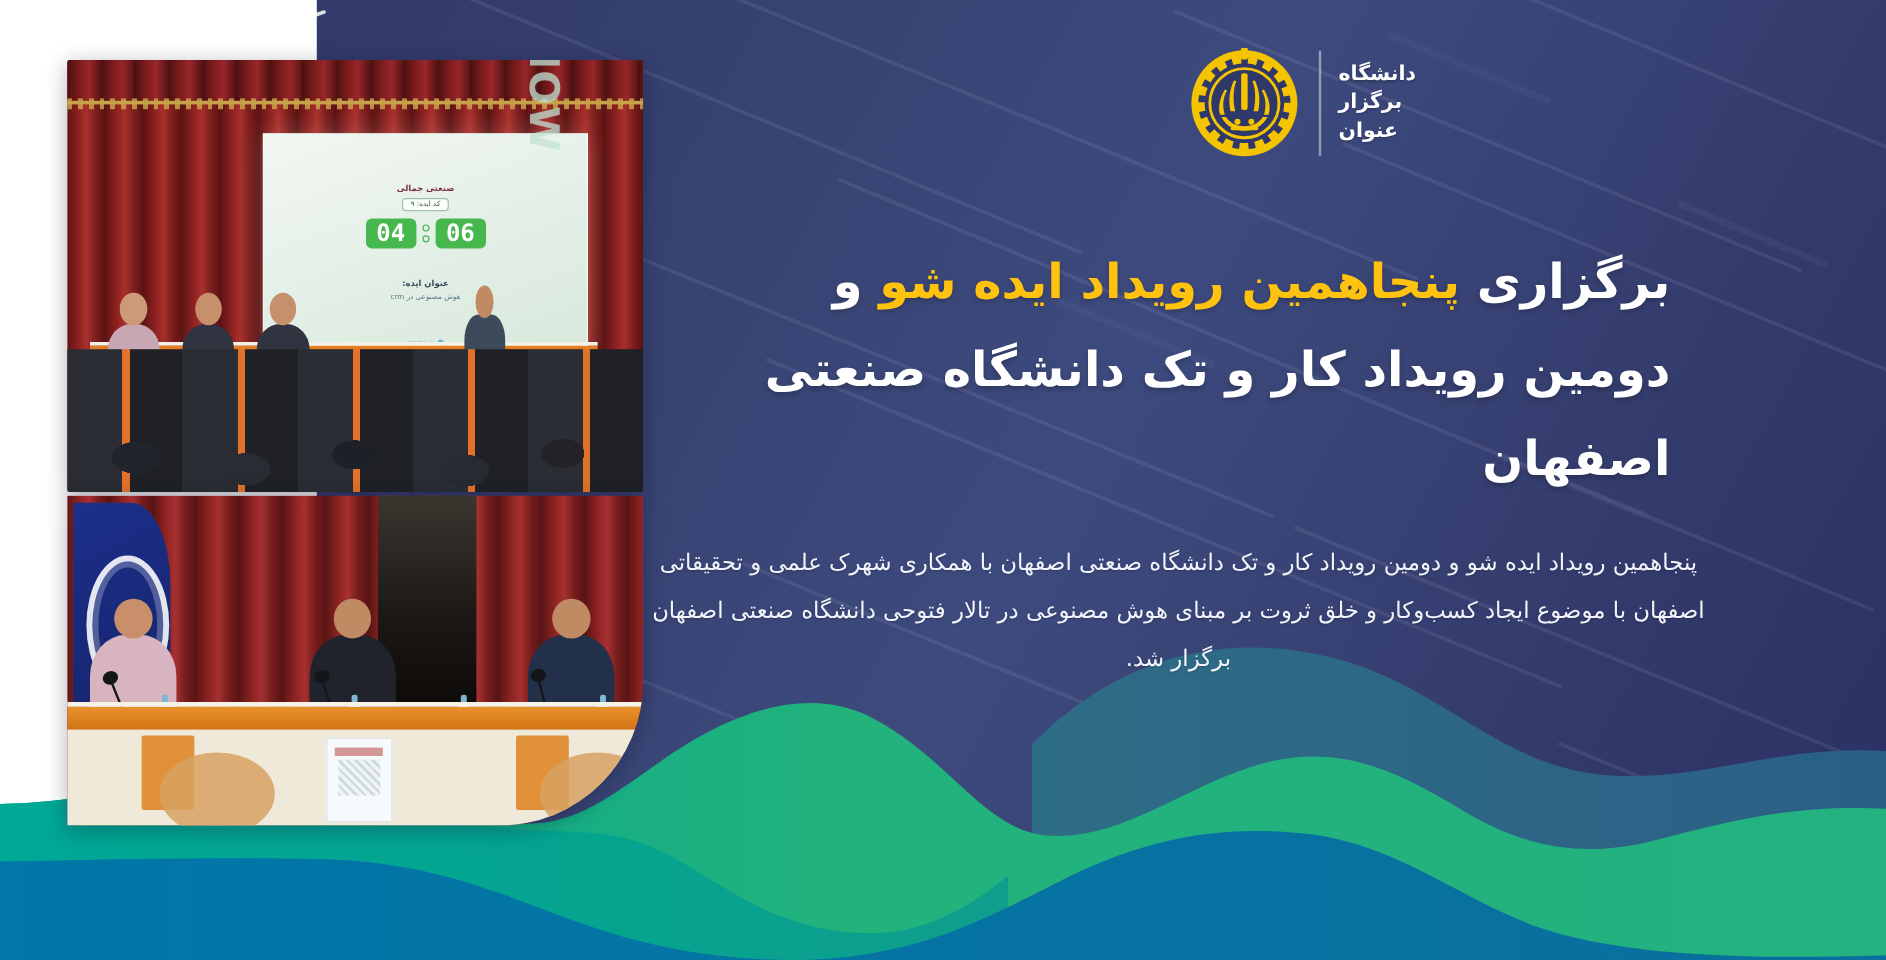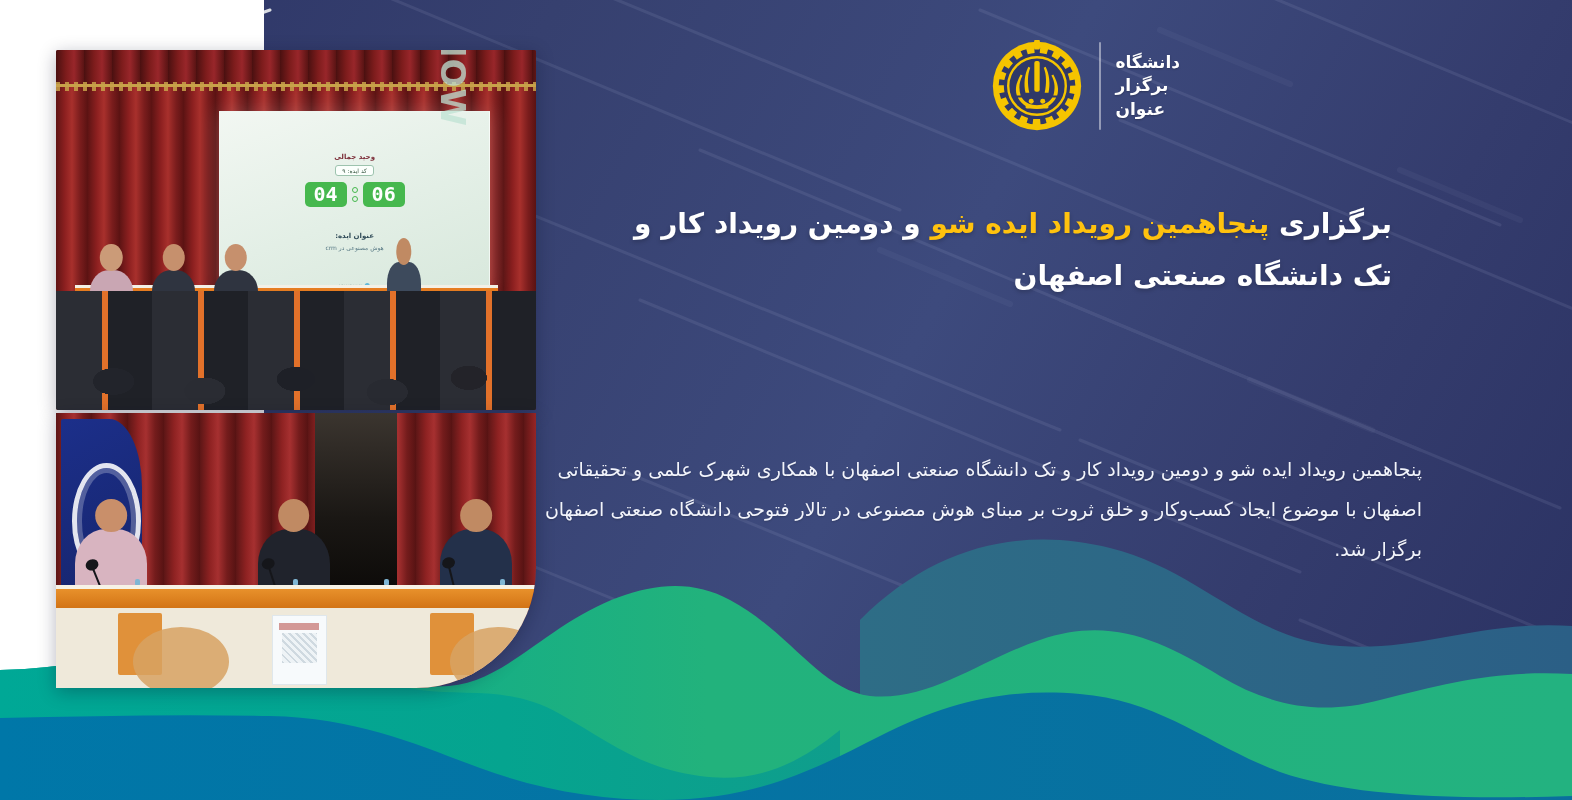--- a/index.html
+++ b/index.html
@@ -241,28 +241,28 @@
   }
   .logo-divider{
     width:2px;height:88px;background:rgba(255,255,255,.45);border-radius:1px;
   }
   .logo-mark{width:96px;height:96px;}
 
   
   .headline{
     position:absolute;right:180px;top:198px;width:760px;z-index:8;
     text-align:right;color:#ffffff;
-    font-size:28px;font-weight:700;line-height:1.85;
+    font-size:40px;font-weight:700;line-height:1.85;
     text-shadow:0 2px 4px rgba(0,0,0,.22);
     direction:rtl;
   }
   .headline .hl{color:#ffc20e;}
   .body-copy{
     position:absolute;right:150px;top:450px;width:880px;z-index:8;
-    text-align:right;color:#f2f4fb;
+    text-align:center;color:#f2f4fb;
     font-size:19px;line-height:2.1;font-weight:400;direction:rtl;
     text-shadow:0 1px 2px rgba(0,0,0,.20);
   }
 </style>
 </head>
 <body>
 
 <div class="stage">
 
   <div class="navy">
@@ -308,21 +308,21 @@
     </g>
   </svg>
 
   <div class="photo photo-top">
     <div class="hall">
       <div class="curtain"></div>
       <div class="valance"></div>
 
       <div class="screen">
         <div class="slide-wm">IDEA SHOW</div>
-        <div class="slide-name">وحید جمالی</div>
+        <div class="slide-name">صنعتی جمالی</div>
         <div class="slide-code">کد ایده: ۹</div>
         <div class="timer">
           <div class="seg">06</div>
           <div class="dots">
               <i></i>
               <i></i>
             </div>
           <div class="seg">04</div>
         </div>
         <div class="slide-t1">عنوان ایده:</div>

